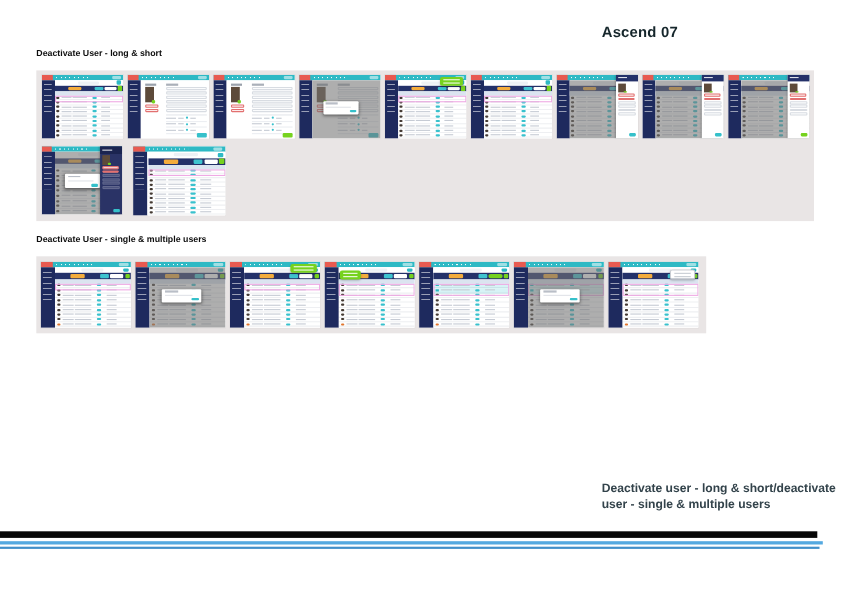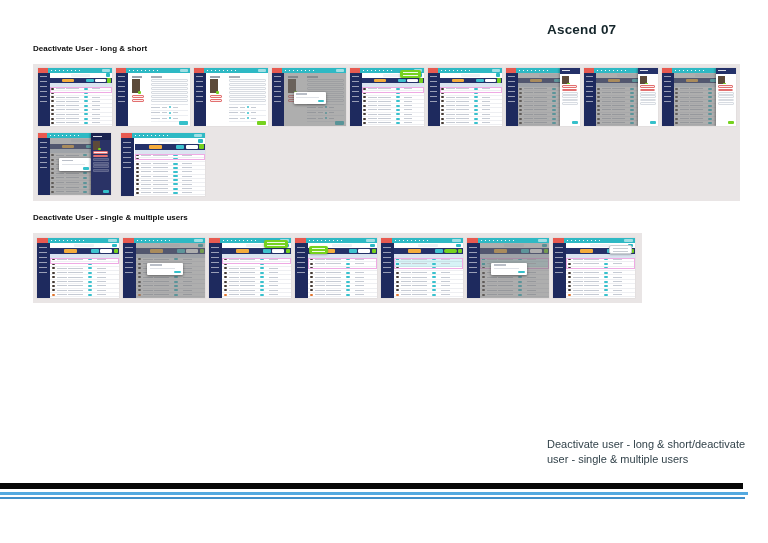--- a/index.html
+++ b/index.html
@@ -9,21 +9,21 @@
     font-family:"Liberation Sans", sans-serif;
   }
   
   .page-title{position:absolute;left:547px;top:22px;font-size:13.5px;font-weight:700;color:#15262b;letter-spacing:.2px;}
   .sec-h{position:absolute;font-size:8px;font-weight:700;color:#0f0f0f;}
   #sec-h-1{left:33px;top:44px;}
   #sec-h-2{left:33px;top:213px;}
   .band{position:absolute;background:var(--band);}
   #band-0{left:33px;top:64px;width:707px;height:137px;}
   #band-1{left:33px;top:233px;width:609px;height:70px;}
-  .caption{position:absolute;left:547px;top:437px;width:218px;font-size:11px;line-height:1.4;color:#33434b;}
+  .caption{position:absolute;left:547px;top:437px;width:218px;font-size:11px;line-height:1.4;color:#33434b;font-weight:bold;}
   .stripe{position:absolute;left:0;}
   #stripe-black{top:483px;width:743px;height:6px;background:#070707;}
   #stripe-blue1{top:491.5px;width:748px;height:3px;background:var(--blue1);}
   #stripe-blue2{top:496.5px;width:745px;height:2px;background:var(--blue2);}
 
   
   .t{position:absolute;background:#fff;overflow:hidden;box-shadow:0 0 0 .5px rgba(0,0,0,.05);}
   .t-top{position:absolute;top:0;left:0;right:0;height:8%;background:var(--teal);}
   .t-logo{position:absolute;top:0;left:0;width:13%;height:100%;background:var(--red);}
   .t-dots{position:absolute;top:45%;left:17%;width:42%;height:1px;

